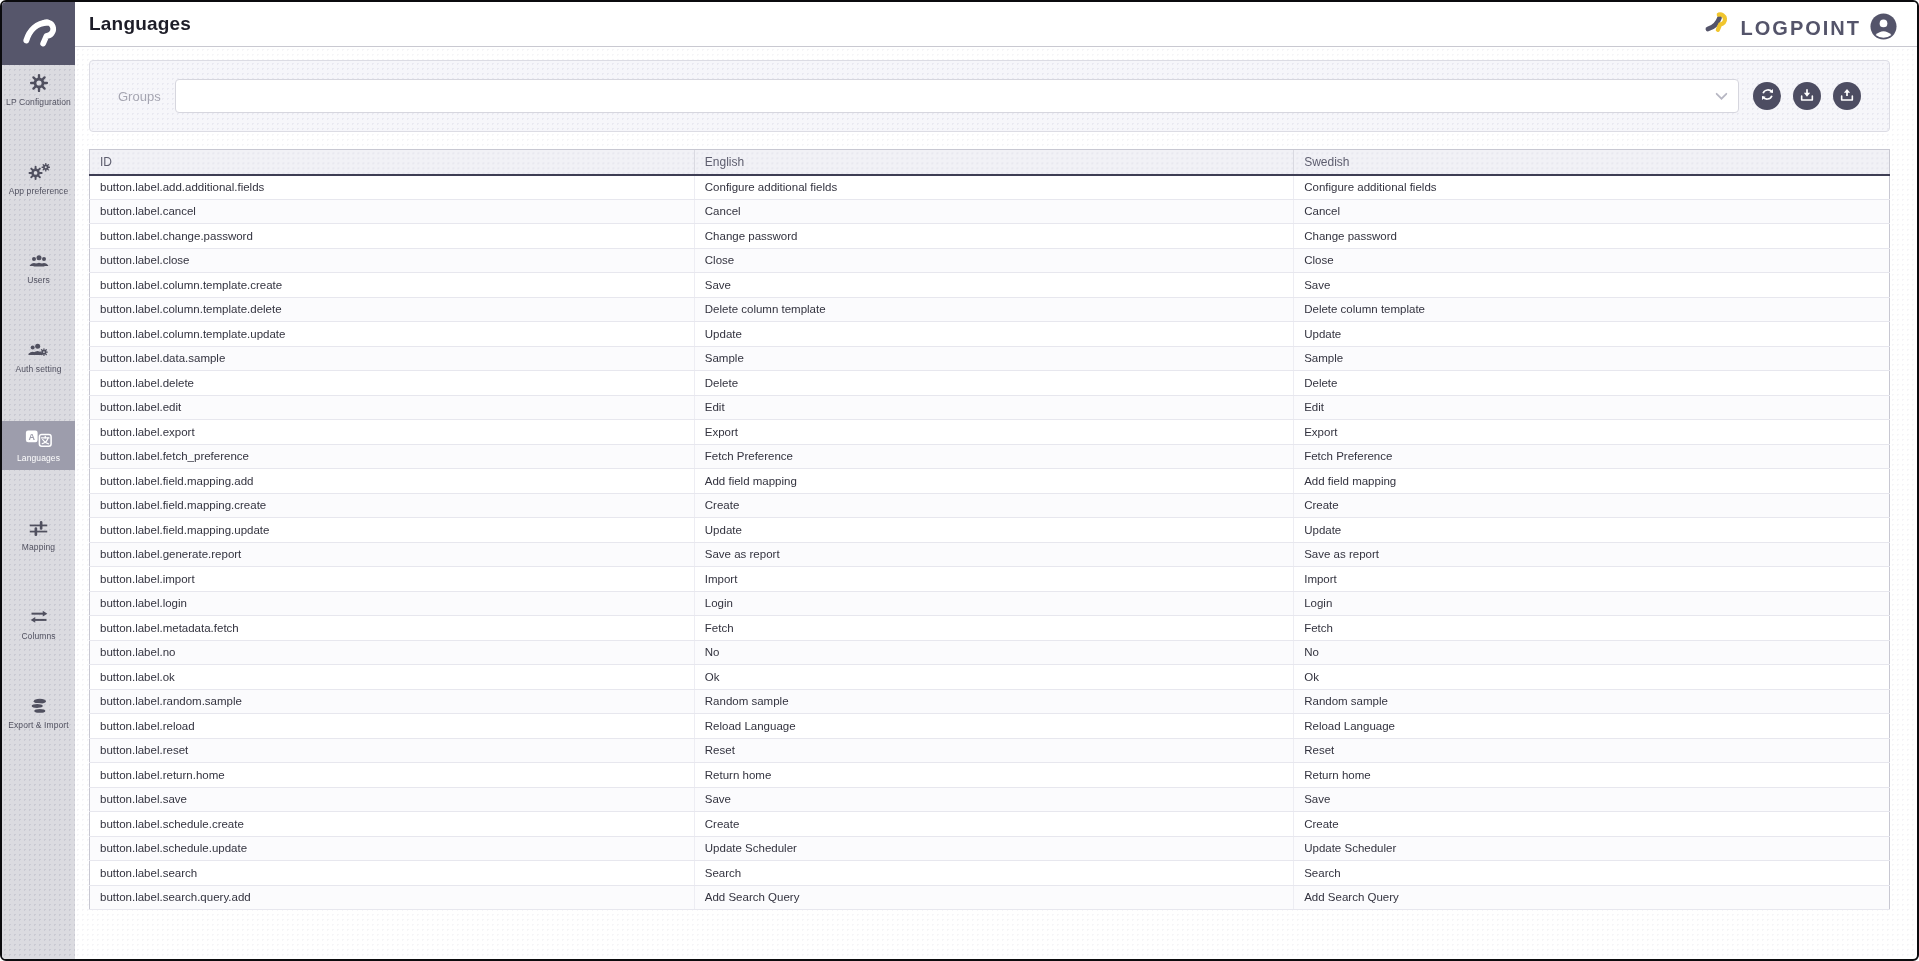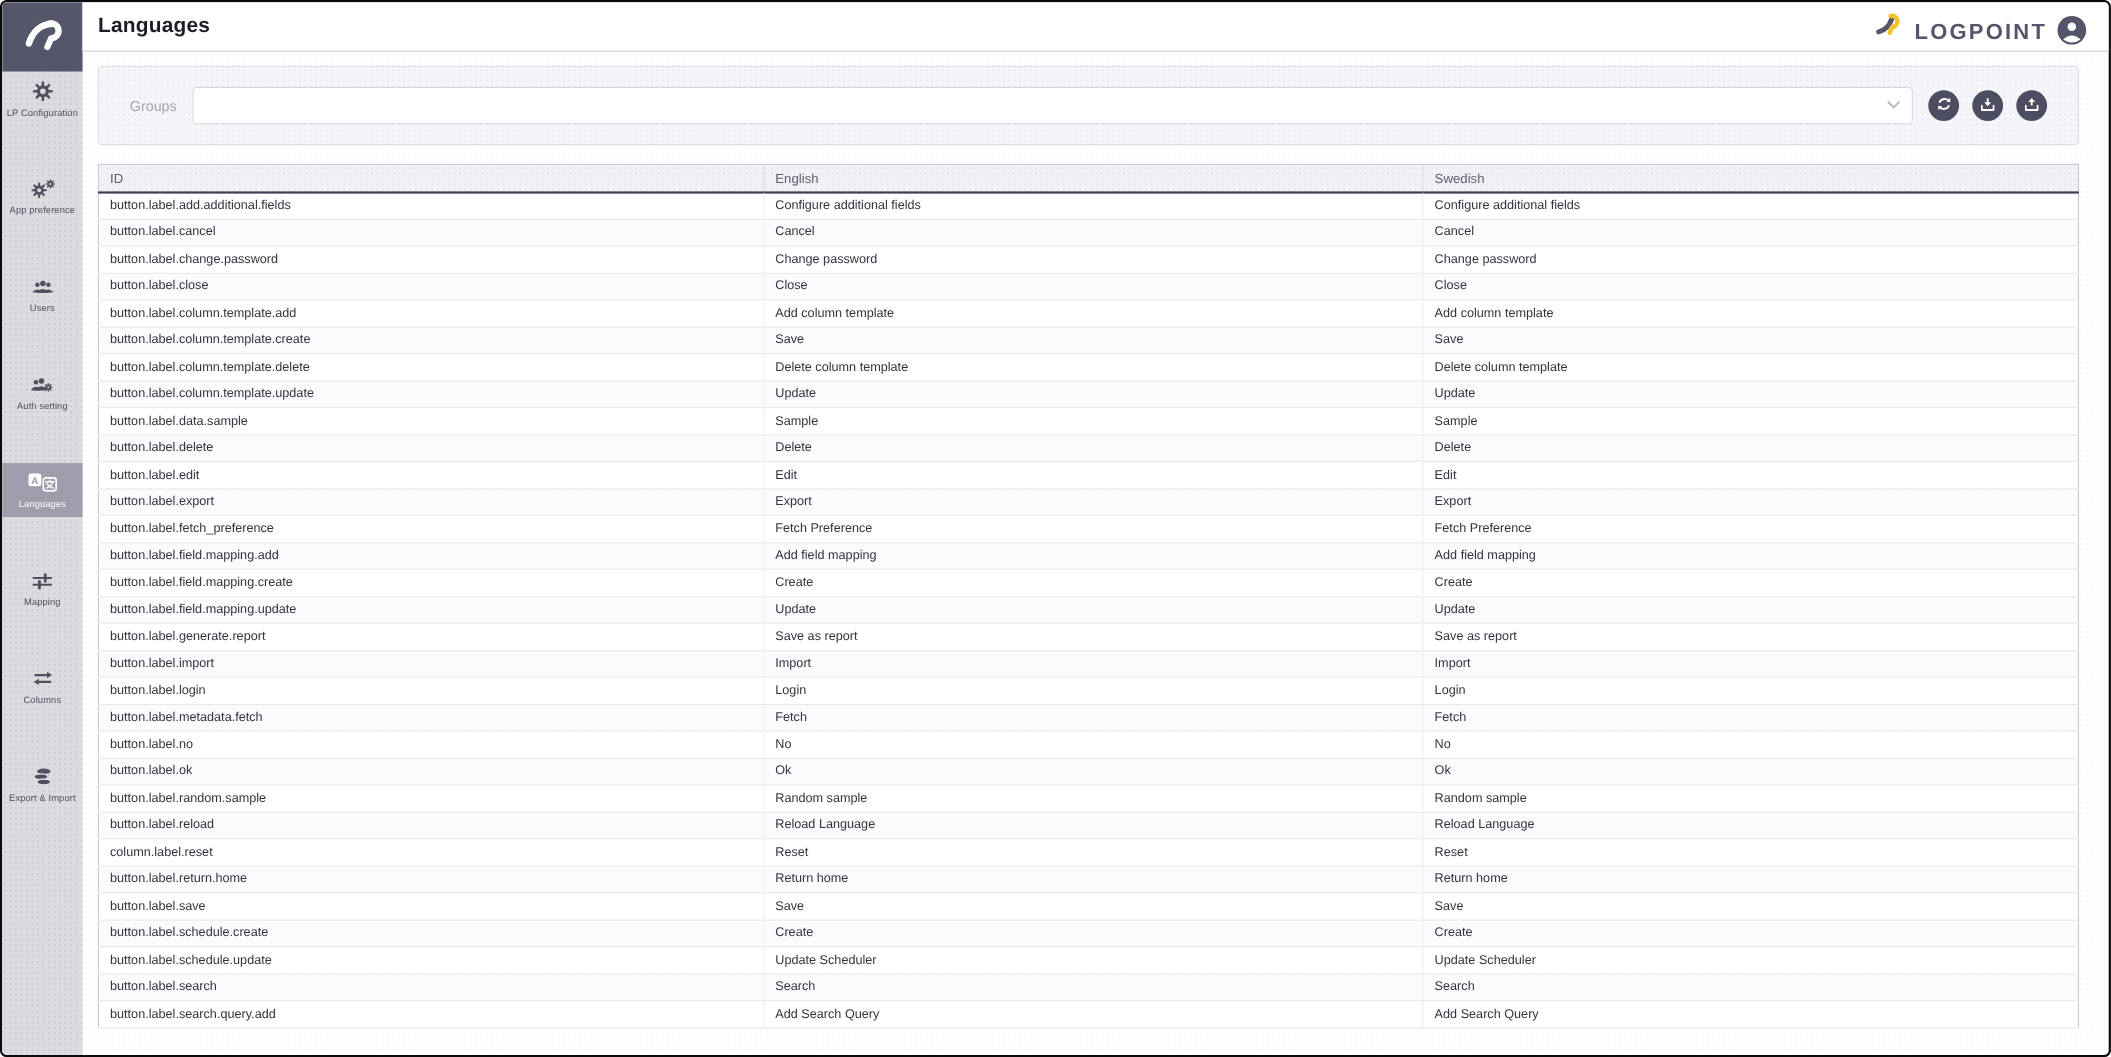--- a/index.html
+++ b/index.html
@@ -371,25 +371,20 @@
                 <td>Change password</td>
                 <td>Change password</td>
               </tr>
 
               <tr>
                 <td>button.label.close</td>
                 <td>Close</td>
                 <td>Close</td>
               </tr>
 
-              <tr>
-                <td>button.label.column.template.add</td>
-                <td>Add column template</td>
-                <td>Add column template</td>
-              </tr>
 
               <tr>
                 <td>button.label.column.template.create</td>
                 <td>Save</td>
                 <td>Save</td>
               </tr>
 
               <tr>
                 <td>button.label.column.template.delete</td>
                 <td>Delete column template</td>
@@ -493,21 +488,21 @@
                 <td>Random sample</td>
               </tr>
 
               <tr>
                 <td>button.label.reload</td>
                 <td>Reload Language</td>
                 <td>Reload Language</td>
               </tr>
 
               <tr>
-                <td>column.label.reset</td>
+                <td>button.label.reset</td>
                 <td>Reset</td>
                 <td>Reset</td>
               </tr>
 
               <tr>
                 <td>button.label.return.home</td>
                 <td>Return home</td>
                 <td>Return home</td>
               </tr>
 

